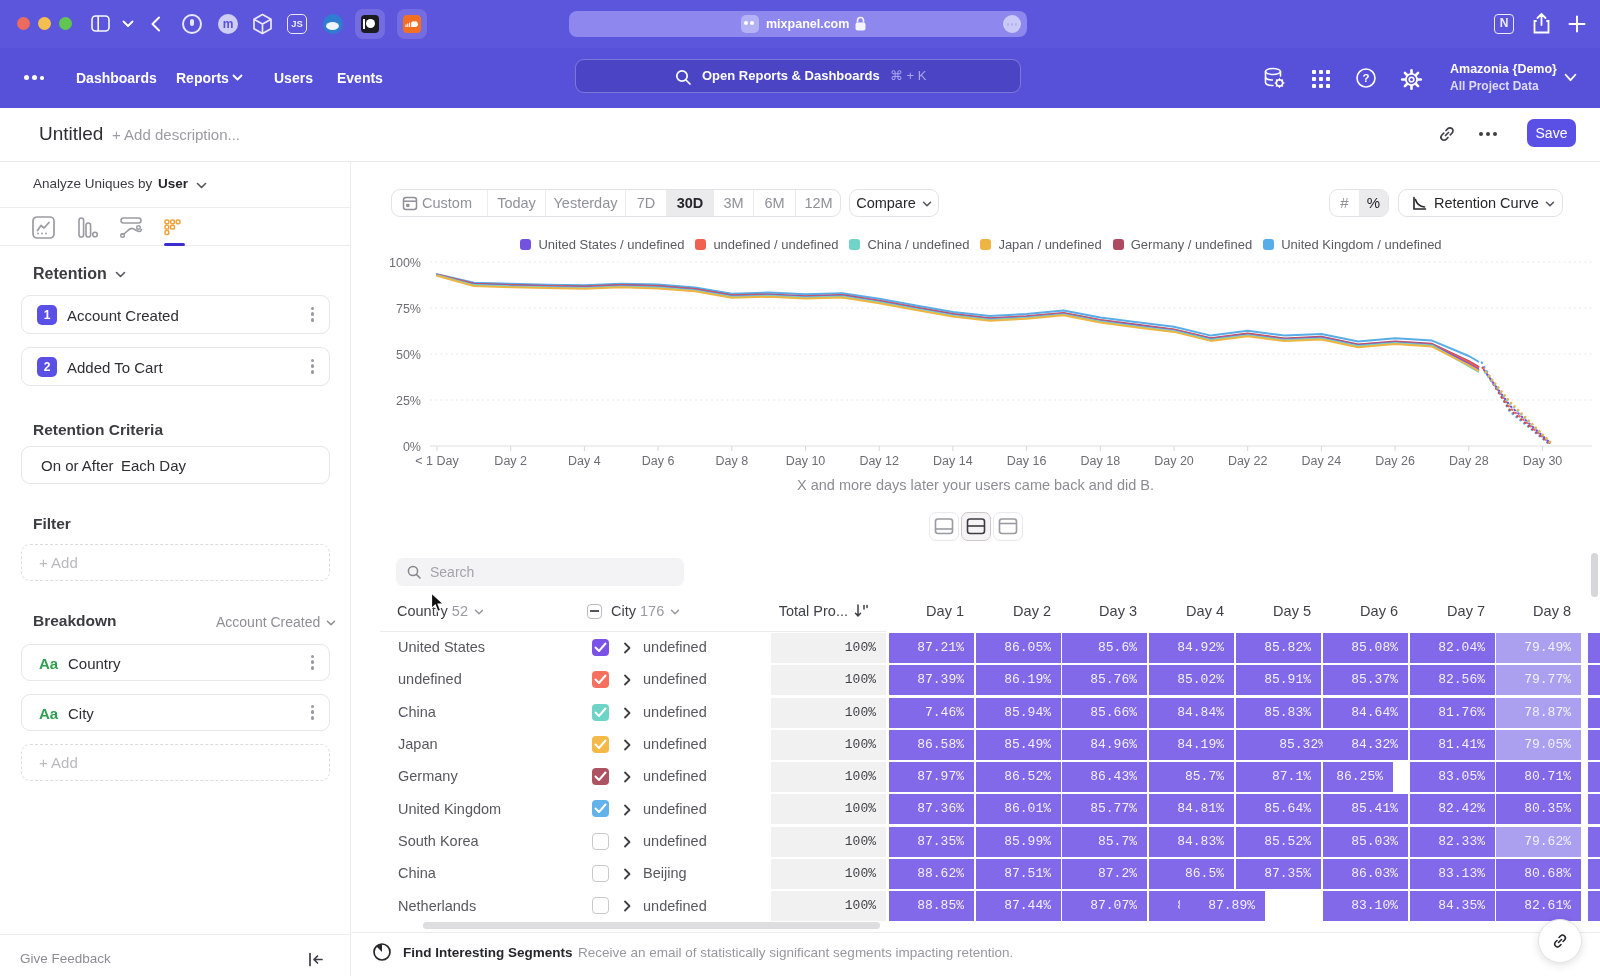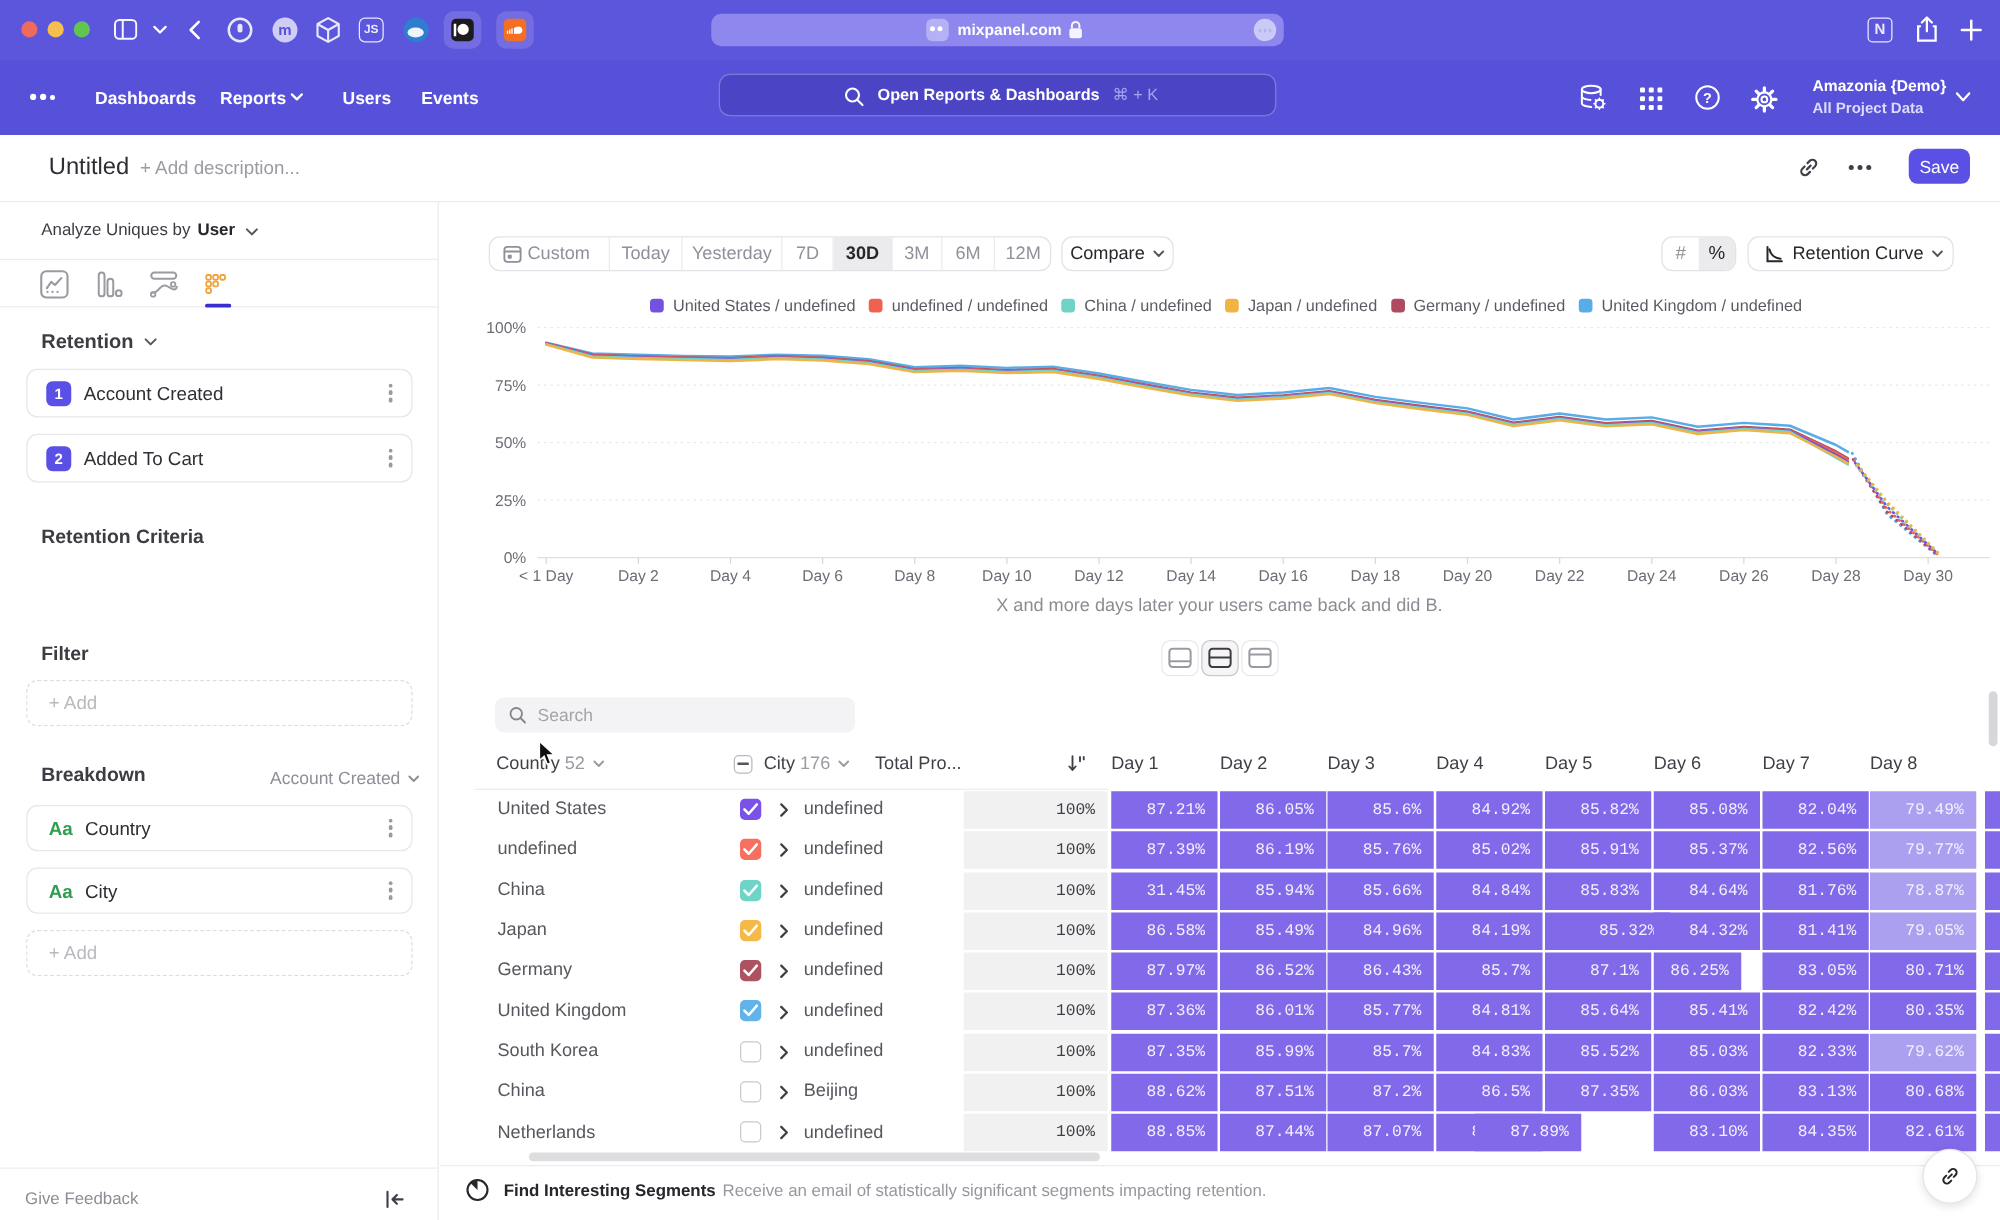--- a/index.html
+++ b/index.html
@@ -20,21 +20,21 @@
 .sb-card { position:absolute; left:21px; width:309px; background:#fff; border:1px solid #e7e7ea; border-radius:9px; }
 .sb-dash { position:absolute; left:21px; width:309px; border:1px dashed #dcdcdf; border-radius:9px; color:#b9b9bf; font-size:15px; }
 .badge { position:absolute; left:15px; top:9px; width:20px; height:20px; border-radius:5px; background:#5a50e6; color:#fff; font-size:12px; font-weight:700; text-align:center; line-height:20px; }
 .dots3 { position:absolute; right:14px; top:50%; margin-top:-8px; width:4px; height:16px; }
 .dots3 i { display:block; width:3.4px; height:3.4px; border-radius:50%; background:#9a9aa2; margin:0 0 2.6px 0; }
 .sb-h { position:absolute; left:33px; color:#3c3c43; font-size:15.5px; font-weight:700; }
 
 #main { position:absolute; left:352px; top:162px; width:1248px; height:814px; background:#fff; }
 .btn { position:absolute; border:1px solid #e3e3e7; border-radius:9px; background:#fff; color:#26262c; font-size:14.5px; }
 
-.hcell { position:absolute; color:#3f3f47; font-size:14.5px; text-align:left; }
+.hcell { position:absolute; color:#3f3f47; font-size:14.5px; text-align:right; }
 .row-label { position:absolute; color:#57575e; font-size:14.5px; }
 .pcell { position:absolute; height:30px; line-height:30px; text-align:right; padding-right:10px;
   color:#f2f0fd; font-family:"Liberation Mono", monospace; font-size:13px; }
 .c80 { background:#8269e9; }
 .c75 { background:#ab9ff0; }
 .gcell { position:absolute; height:30px; line-height:30px; text-align:right; padding-right:10px;
   color:#3f3f47; font-family:"Liberation Mono", monospace; font-size:13px; background:#f1f1f2; }
 .chk { position:absolute; width:17px; height:17px; border-radius:4px; }
 .chk svg { position:absolute; left:2px; top:3px; }
 .chk-off { position:absolute; width:17px; height:17px; border-radius:4px; background:#fff; border:1.5px solid #c9c9ce; }
@@ -172,20 +172,24 @@
   <div class="sb-card" style="top:185px;height:39px;">
     <div class="badge">2</div>
     <div class="abs" style="left:45px;top:0;height:39px;line-height:39px;font-size:15px;color:#2e2e34;">Added To Cart</div>
     <div class="dots3">
         <i></i>
         <i></i>
         <i></i>
       </div>
   </div>
   <div class="sb-h" style="top:259px;">Retention Criteria</div>
+  <div class="sb-card" style="top:284px;height:38px;">
+    <div class="abs" style="left:19px;top:0;height:38px;line-height:38px;font-size:15px;color:#2e2e34;">On or After</div>
+    <div class="abs" style="left:99px;top:0;height:38px;line-height:38px;font-size:15px;color:#2e2e34;">Each Day</div>
+  </div>
   <div class="sb-h" style="top:353px;">Filter</div>
   <div class="sb-dash" style="top:382px;height:37px;line-height:35px;"><span style="margin-left:17px;">+ Add</span></div>
   <div class="sb-h" style="top:450px;">Breakdown</div>
   <div class="abs" style="left:216px;top:452px;font-size:14px;color:#8e8e96;">Account Created <svg width="10" height="7" viewBox="0 0 10 7" style="margin-left:2px;">
         <path d="M1.5 1.2 L5 4.8 L8.5 1.2" stroke="#8e8e96" stroke-width="1.5" fill="none" stroke-linecap="round" stroke-linejoin="round"></path>
       </svg></div>
   <div class="sb-card" style="top:482px;height:37px;">
     <div class="abs" style="left:17px;top:0;height:37px;line-height:37px;font-size:15px;color:#2f9e4f;font-weight:700;">Aa</div>
     <div class="abs" style="left:46px;top:0;height:37px;line-height:37px;font-size:15px;color:#2e2e34;">Country</div>
     <div class="dots3">
@@ -396,21 +400,21 @@
 <div class="chk" style="left:592px;top:704px;background:#6fd4c8;">
     <svg width="13" height="11" viewBox="0 0 13 11">
       <path d="M1.5 5.5 L5 9 L11.5 1.5" stroke="#fff" stroke-width="2" fill="none" stroke-linecap="round" stroke-linejoin="round"></path>
     </svg>
   </div>
 <svg class="abs" style="left:622px;top:707px;" width="10" height="12" viewBox="0 0 10 12">
     <path d="M3 1.5 L7.5 6 L3 10.5" stroke="#3f3f47" stroke-width="1.8" fill="none" stroke-linecap="round" stroke-linejoin="round"></path>
   </svg>
 <div class="row-label" style="left:643px;top:704px;">undefined</div>
 <div class="gcell" style="left:771px;top:698px;width:115px;">100%</div>
-<div class="pcell c80" style="left:889px;top:698px;width:85px;">31.45%</div>
+<div class="pcell c80" style="left:889px;top:698px;width:85px;">7.46%</div>
 <div class="pcell c80" style="left:976px;top:698px;width:85px;padding-left:12px;">85.94%</div>
 <div class="pcell c80" style="left:1062px;top:698px;width:85px;">85.66%</div>
 <div class="pcell c80" style="left:1149px;top:698px;width:85px;">84.84%</div>
 <div class="pcell c80" style="left:1236px;top:698px;width:85px;">85.83%</div>
 <div class="pcell c80" style="left:1323px;top:698px;width:85px;">84.64%</div>
 <div class="pcell c80" style="left:1410px;top:698px;width:85px;">81.76%</div>
 <div class="pcell c75" style="left:1496px;top:698px;width:85px;">78.87%</div>
 <div class="pcell c80" style="left:1588px;top:698px;width:12px;"></div>
 <div class="row-label" style="left:398px;top:736px;">Japan</div>
 <div class="chk" style="left:592px;top:736px;background:#f4b946;">

